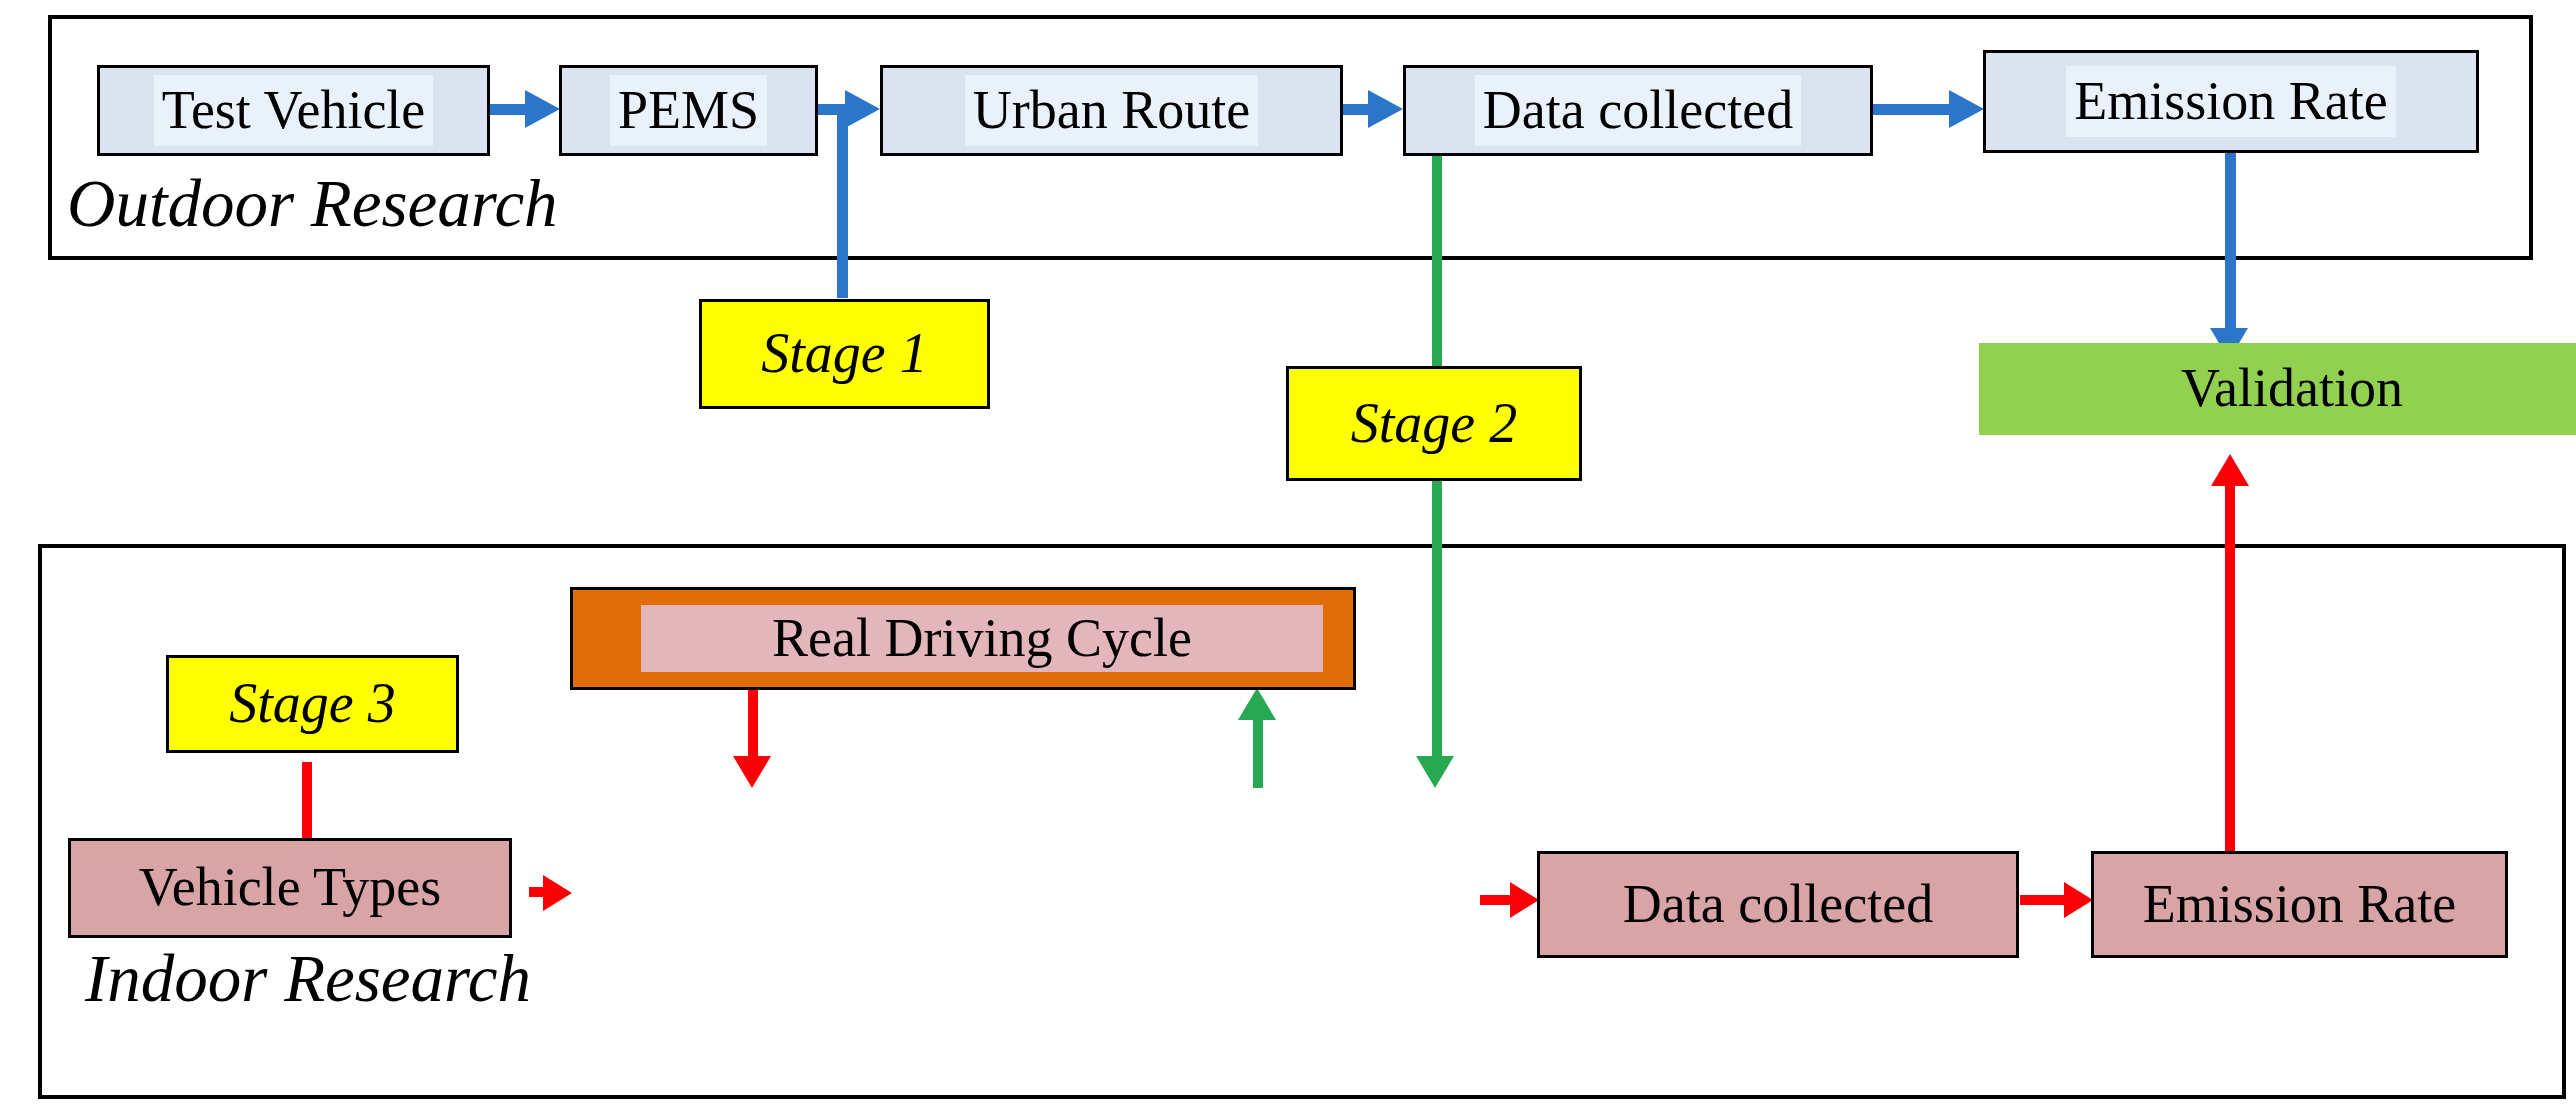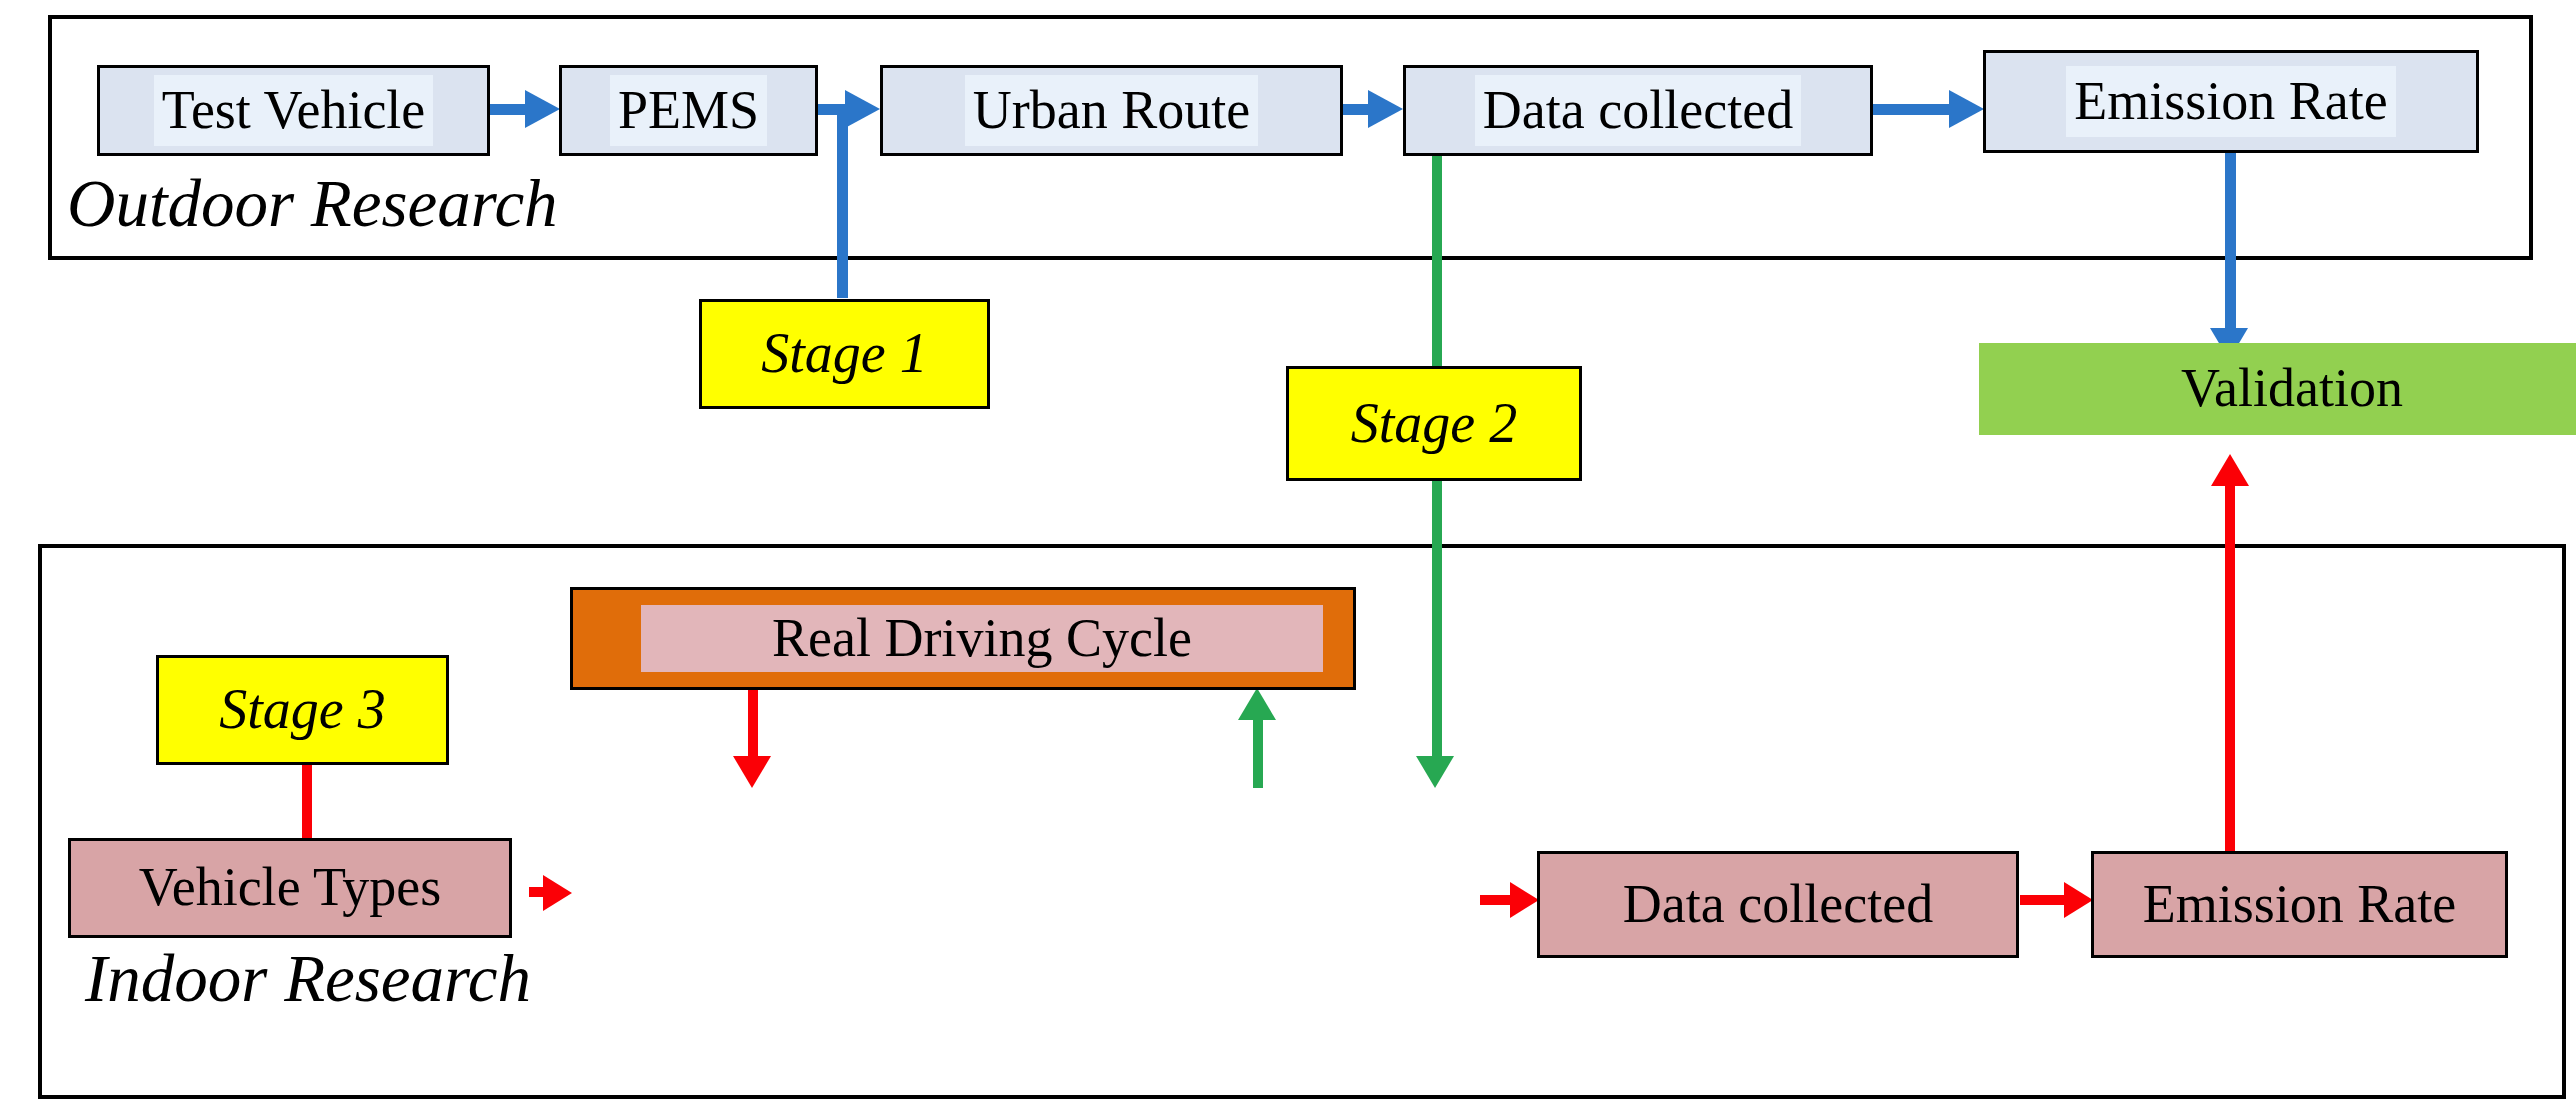--- a/index.html
+++ b/index.html
@@ -78,21 +78,21 @@
   <div class="node blue" style="left:1983px;top:50px;width:496px;height:103px">
     <span class="inner">Emission Rate</span>
   </div>
 
   <div class="node yellow" style="left:699px;top:299px;width:291px;height:110px">
     <span>Stage 1</span>
   </div>
   <div class="node yellow" style="left:1286px;top:366px;width:296px;height:115px">
     <span>Stage 2</span>
   </div>
-  <div class="node yellow" style="left:156px;top:655px;width:293px;height:110px">
+  <div class="node yellow" style="left:166px;top:655px;width:293px;height:98px">
     <span>Stage 3</span>
   </div>
 
   <div class="node greenbox" style="left:1979px;top:343px;width:626px;height:92px">
     <span>Validation</span>
   </div>
 
   <div class="node rdc" style="left:570px;top:587px;width:786px;height:103px">
     <div class="rdc-inner">
       <span>Real Driving Cycle</span>

